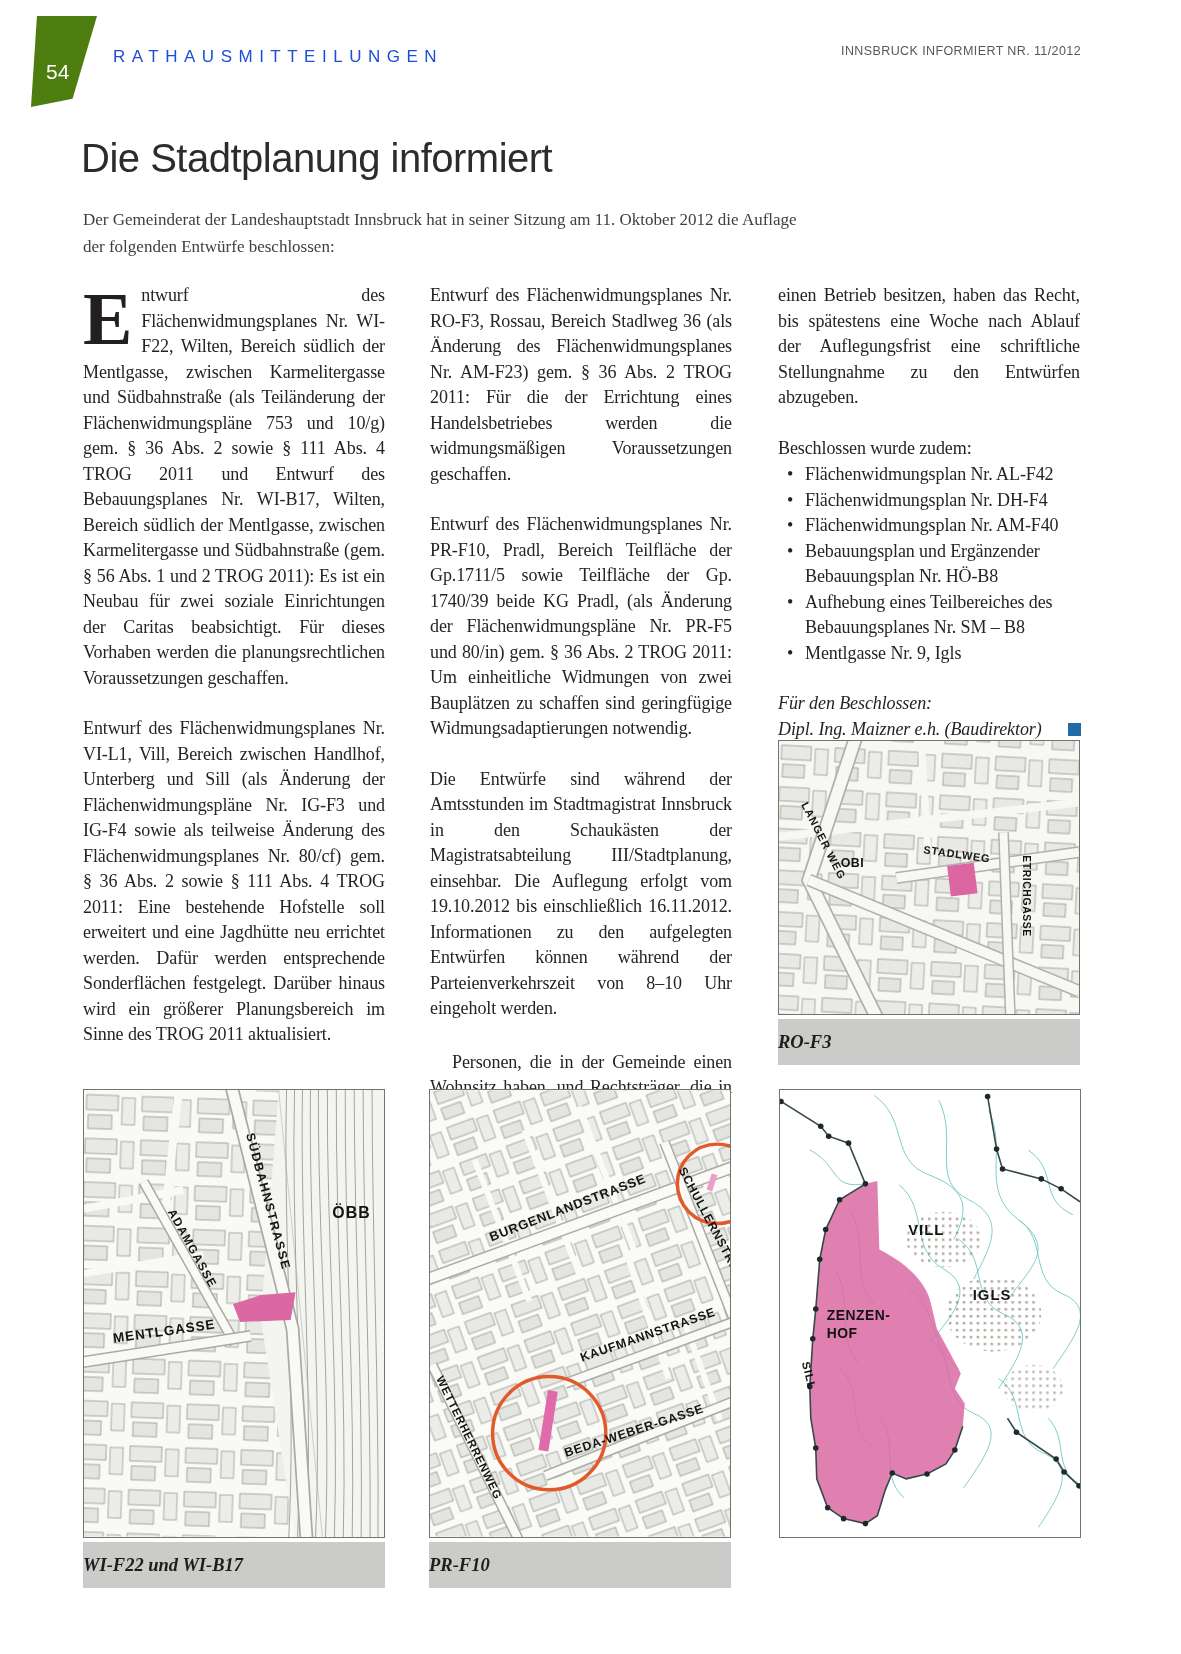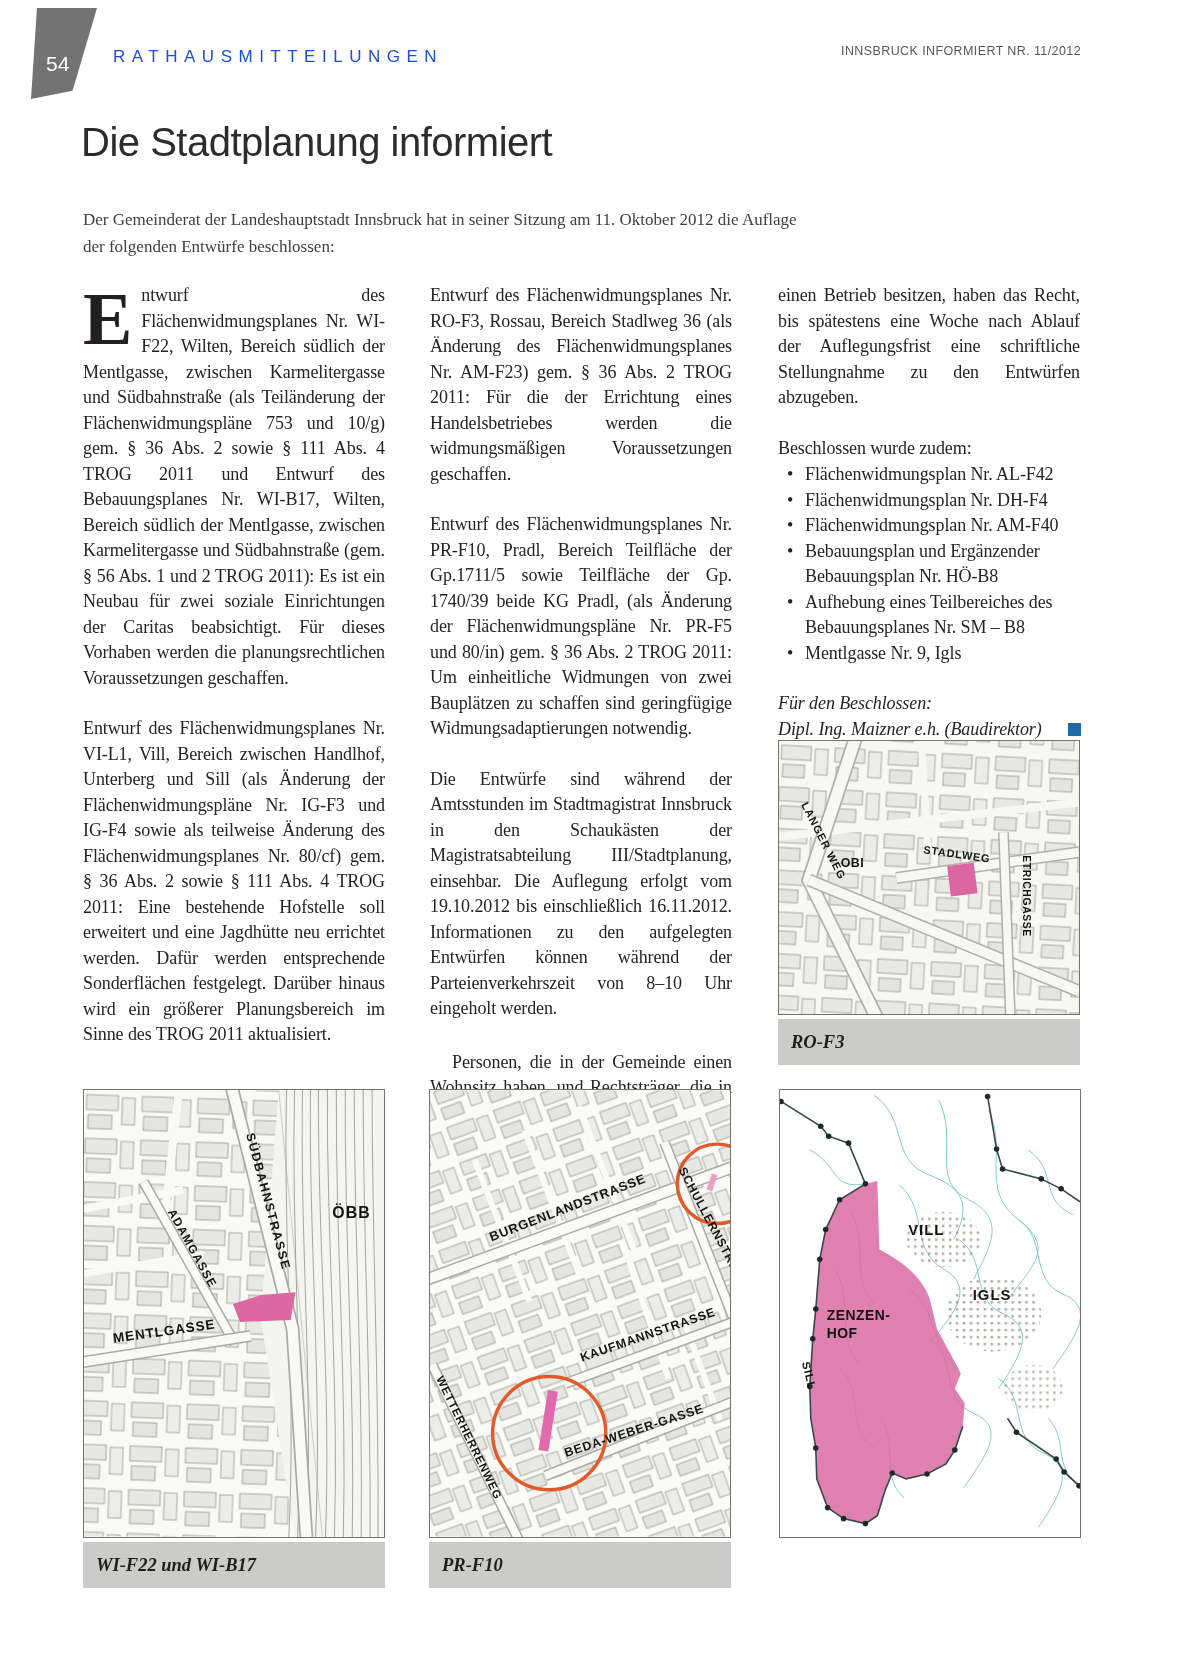--- a/index.html
+++ b/index.html
@@ -1,33 +1,33 @@
 <!DOCTYPE html>
 <html lang="de"><head>
 <meta charset="utf-8">
 <style>
   * { margin:0; padding:0; box-sizing:border-box; }
   html,body { background:#ffffff; }
   .page { position:relative; width:1181px; height:1654px; background:#ffffff;
           font-family:"Liberation Serif", serif; overflow:hidden; }
 
   
-  .page-tab { position:absolute; left:31px; top:8px; width:66px; height:91px;
-              background:#737373; clip-path:polygon(9% 0, 100% 0, 63% 91%, 0% 100%); }
+  .page-tab { position:absolute; left:31px; top:16px; width:66px; height:91px;
+              background:#4d7c0f; clip-path:polygon(9% 0, 100% 0, 63% 91%, 0% 100%); }
   .page-tab span { position:absolute; left:15px; top:44px; color:#ffffff;
               font-family:"Liberation Sans", sans-serif; font-size:21px; }
   .section-title { position:absolute; left:113px; top:47px;
               font-family:"Liberation Sans", sans-serif; font-size:17px;
               letter-spacing:6.5px; color:#1d4ed8; }
   .issue { position:absolute; right:100px; top:44px;
               font-family:"Liberation Sans", sans-serif; font-size:12.5px;
               letter-spacing:0.4px; color:#57585a; }
 
   
-  .title { position:absolute; left:81px; top:120px;
+  .title { position:absolute; left:81px; top:136px;
            font-family:"Liberation Sans", sans-serif; font-weight:normal;
            font-size:40px; letter-spacing:-0.5px; color:#2c2c2e; }
   .intro { position:absolute; left:83px; top:206px; width:735px;
            font-family:Liberation Serif, serif; font-size:17px;
            line-height:27px; color:#404040; }
 
   
   .col { position:absolute; top:283px; width:302px; font-size:18px;
          line-height:25.5px; text-align:justify; color:#272324;
          letter-spacing:-0.1px; hyphens:auto; }
@@ -44,21 +44,21 @@
   .signoff { font-style:italic; }
   .signoff .name-row { position:relative; white-space:nowrap; margin-bottom:0; }
   .blue-square { position:absolute; right:-1px; top:6px; width:13px; height:13px;
                  background:#1e6ba8; }
 
   
   figure.map { position:absolute; width:302px; }
   figure.map svg { display:block; border:1px solid #74746f; background:#f9f9f6; }
   figure.map figcaption { margin-top:4px; height:46px; background:#cbcbc9;
       font-style:italic; font-weight:bold; font-size:18.5px; line-height:46px;
-      padding-left:13px; color:#1d1d1b; }
+      color:#1d1d1b; }
   .map-ro { left:778px; top:740px; }
   .map-wi { left:83px;  top:1089px; }
   .map-pr { left:429px; top:1089px; }
   .map-vi { left:779px; top:1089px;border-radius:31px; }
   svg text { font-family:"Liberation Sans", sans-serif; font-weight:bold; fill:#141414; }
 </style>
 </head>
 <body>
 
 <div class="page">

